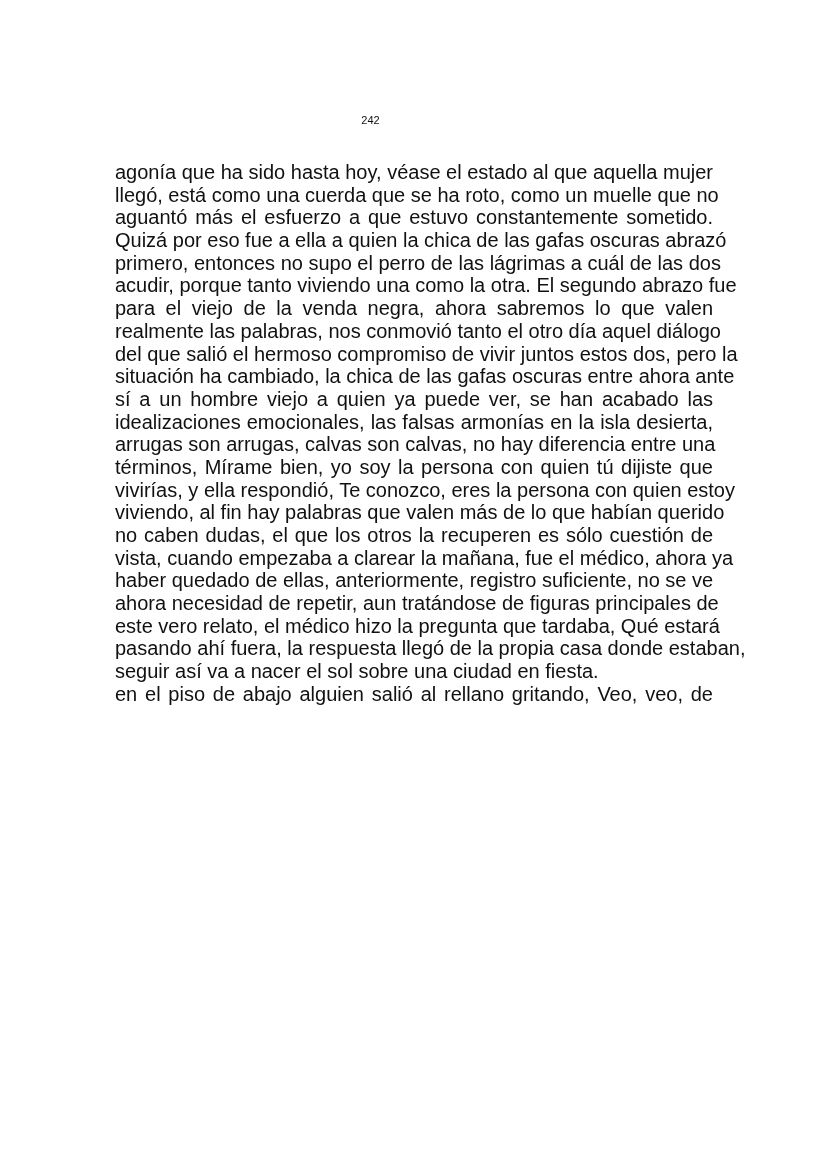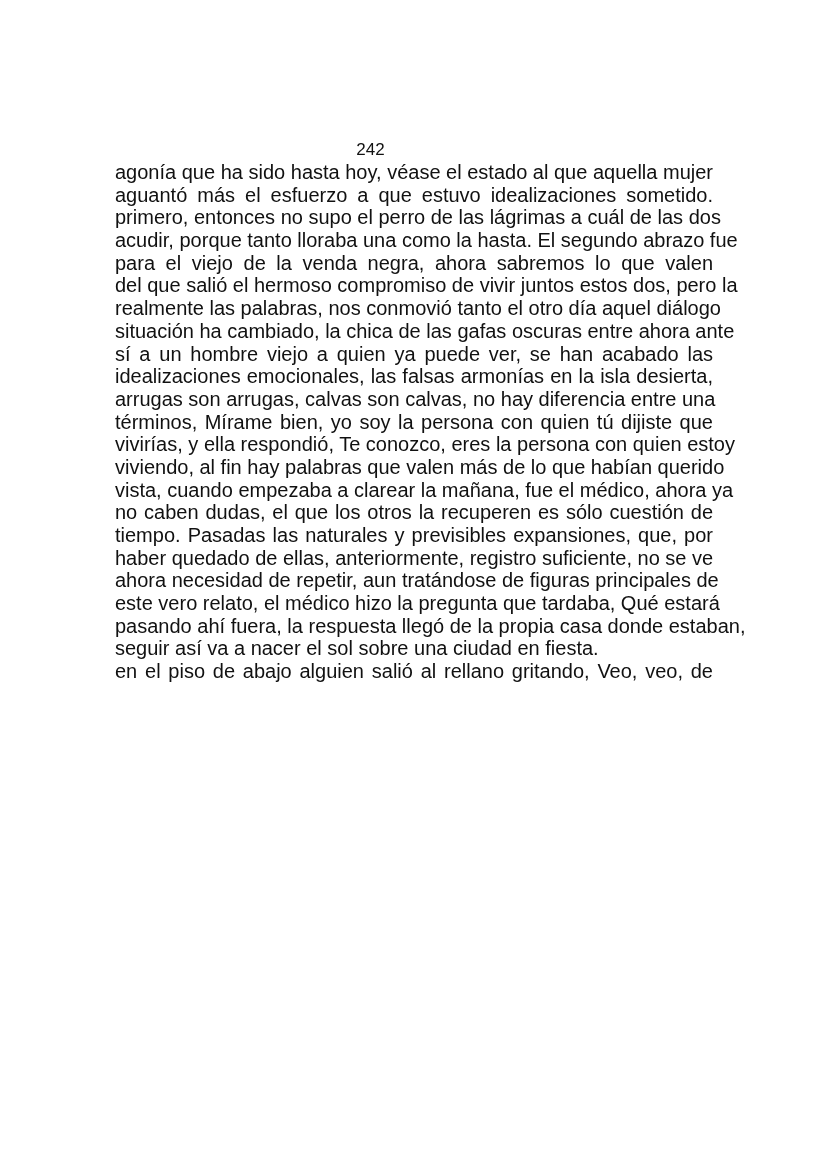--- a/index.html
+++ b/index.html
@@ -18,25 +18,25 @@
     .page {
       position: absolute;
       left: 0;
       top: 0;
       width: 828px;
       height: 1171px;
       background: #ffffff;
     }
     .page-number {
       position: absolute;
-      top: 140px;
+      top: 110px;
       left: 0;
       width: 741px;
       text-align: center;
-      font-size: 17px;
+      font-size: 11px;
       line-height: 20px;
     }
     .body-text {
       position: absolute;
       left: 115px;
       top: 161px;
       width: 598px;
       font-size: 20px;
       line-height: 22.7px;
     }
@@ -51,36 +51,37 @@
       text-align-last: left;
     }
   </style>
 </head>
 <body>
 
 <div class="page">
   <div class="page-number">242</div>
   <div class="body-text">
     <span class="line">agonía que ha sido hasta hoy, véase el estado al que aquella mujer</span>
-    <span class="line">aguantó más el esfuerzo a que estuvo idealizaciones sometido.</span>
+    <span class="line">llegó, está como una cuerda que se ha roto, como un muelle que no</span>
+    <span class="line">aguantó más el esfuerzo a que estuvo constantemente sometido.</span>
+    <span class="line">Quizá por eso fue a ella a quien la chica de las gafas oscuras abrazó</span>
     <span class="line">primero, entonces no supo el perro de las lágrimas a cuál de las dos</span>
-    <span class="line">acudir, porque tanto lloraba una como la hasta. El segundo abrazo fue</span>
+    <span class="line">acudir, porque tanto viviendo una como la otra. El segundo abrazo fue</span>
     <span class="line">para el viejo de la venda negra, ahora sabremos lo que valen</span>
+    <span class="line">realmente las palabras, nos conmovió tanto el otro día aquel diálogo</span>
     <span class="line">del que salió el hermoso compromiso de vivir juntos estos dos, pero la</span>
-    <span class="line">realmente las palabras, nos conmovió tanto el otro día aquel diálogo</span>
     <span class="line">situación ha cambiado, la chica de las gafas oscuras entre ahora ante</span>
     <span class="line">sí a un hombre viejo a quien ya puede ver, se han acabado las</span>
     <span class="line">idealizaciones emocionales, las falsas armonías en la isla desierta,</span>
     <span class="line">arrugas son arrugas, calvas son calvas, no hay diferencia entre una</span>
     <span class="line">términos, Mírame bien, yo soy la persona con quien tú dijiste que</span>
     <span class="line">vivirías, y ella respondió, Te conozco, eres la persona con quien estoy</span>
     <span class="line">viviendo, al fin hay palabras que valen más de lo que habían querido</span>
+    <span class="line">no caben dudas, el que los otros la recuperen es sólo cuestión de</span>
     <span class="line">vista, cuando empezaba a clarear la mañana, fue el médico, ahora ya</span>
-    <span class="line">no caben dudas, el que los otros la recuperen es sólo cuestión de</span>
-    <span class="line">tiempo. Pasadas las naturales y previsibles expansiones, que, por</span>
     <span class="line">haber quedado de ellas, anteriormente, registro suficiente, no se ve</span>
     <span class="line">ahora necesidad de repetir, aun tratándose de figuras principales de</span>
     <span class="line">este vero relato, el médico hizo la pregunta que tardaba, Qué estará</span>
     <span class="line">pasando ahí fuera, la respuesta llegó de la propia casa donde estaban,</span>
     <span class="line last">seguir así va a nacer el sol sobre una ciudad en fiesta.</span>
     <span class="line">en el piso de abajo alguien salió al rellano gritando, Veo, veo, de</span>
   </div>
 </div>
 
 </body></html>

